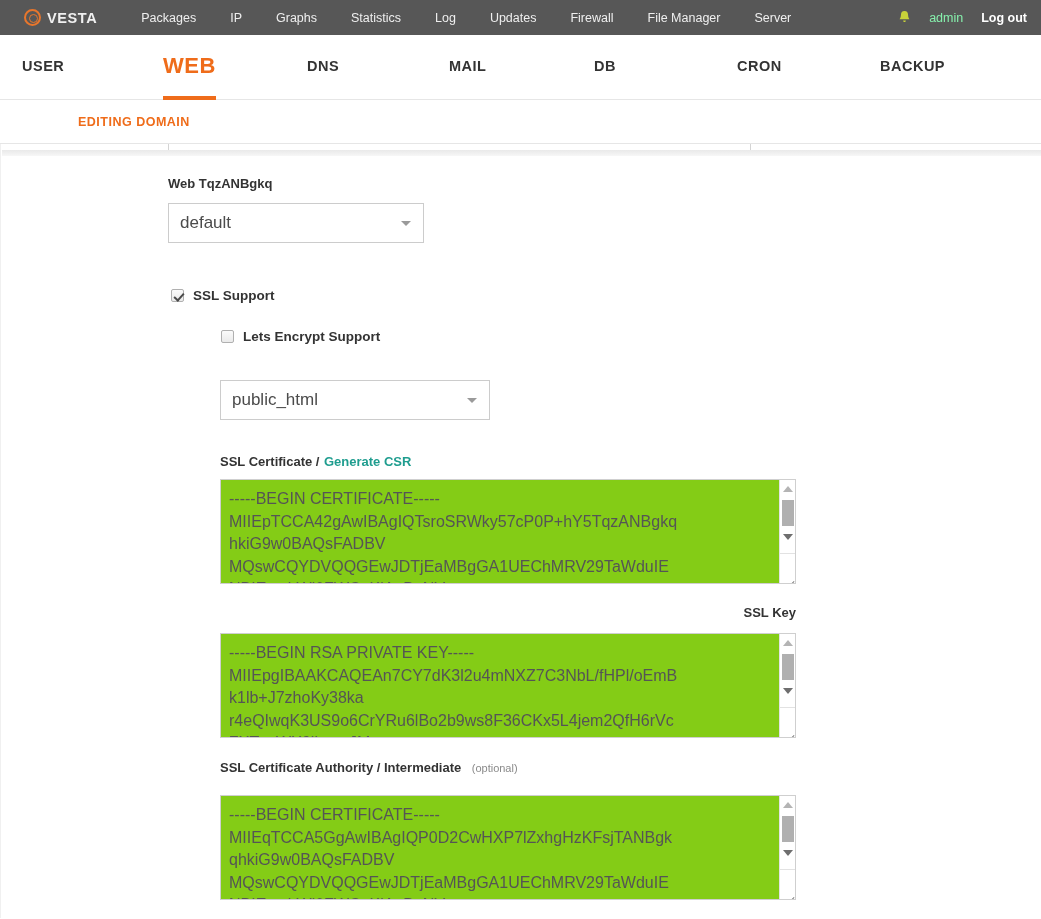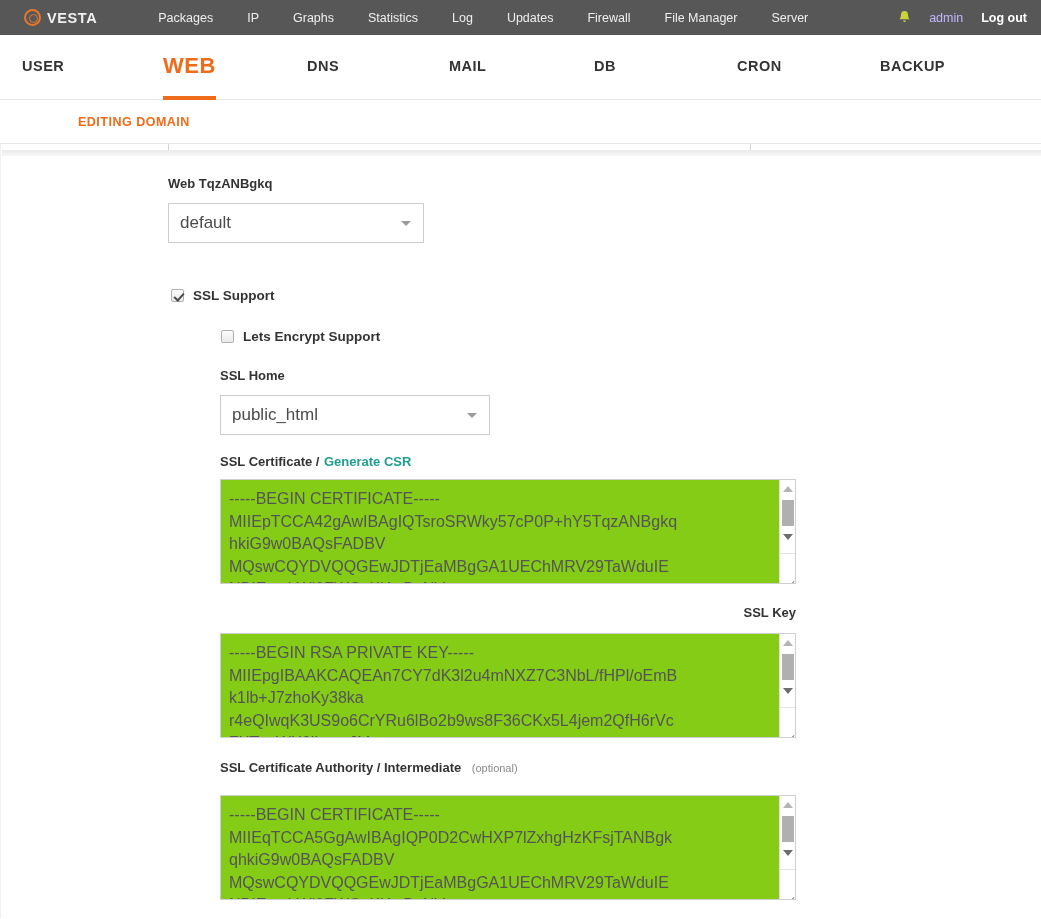--- a/index.html
+++ b/index.html
@@ -17,21 +17,21 @@
     background: #575757;
     display: flex;
     align-items: center;
     padding: 0 16px 0 24px;
     position: relative;
   }
   .logo {
     display: flex;
     align-items: center;
     gap: 6px;
-    margin-right: 44px;
+    margin-right: 27px;
   }
   .logo-mark {
     width: 17px; height: 17px;
     border-radius: 50%;
     border: 2px solid #e8762c;
     position: relative;
     display: inline-block;
   }
   .logo-mark::after {
     content: "";
@@ -62,21 +62,21 @@
     display: flex;
     align-items: center;
     gap: 18px;
   }
   .bell-icon {
     width: 13px; height: 15px;
     position: relative;
     display: inline-block;
   }
   .bell-icon svg { display: block; }
-  .user-name { color: #c4b5fd; font-size: 12.5px; }
+  .user-name { color: #86efac; font-size: 12.5px; }
   .logout { color: #ffffff; font-size: 12.5px; font-weight: bold; cursor: pointer; text-decoration: none; }
 
   
   .tabs {
     height: 65px;
     background: #ffffff;
     border-bottom: 1px solid #e6e6e6;
     display: flex;
     align-items: center;
     position: relative;
@@ -323,21 +323,20 @@
     <span class="cbox checked"></span>
     <span class="check-label">SSL Support</span>
   </div>
 
   <div class="checkrow" style="position:absolute; left:220px; top:185px;">
     <span class="cbox"></span>
     <span class="check-label">Lets Encrypt Support</span>
   </div>
 
   <div style="position:absolute; left:219px; top:224px;">
-    <span class="field-label">SSL Home</span>
     <div class="select-box" style="width:270px; margin-top:12px;">
       <span class="select-value">public_html</span>
       <span class="caret"></span>
     </div>
   </div>
 
   <div style="position:absolute; left:219px; top:308px;">
     <div style="margin-bottom:9px;">
       <span class="field-label" style="display:inline;">SSL Certificate /</span>
       <a class="field-label link-teal" style="display:inline;">Generate CSR</a>

